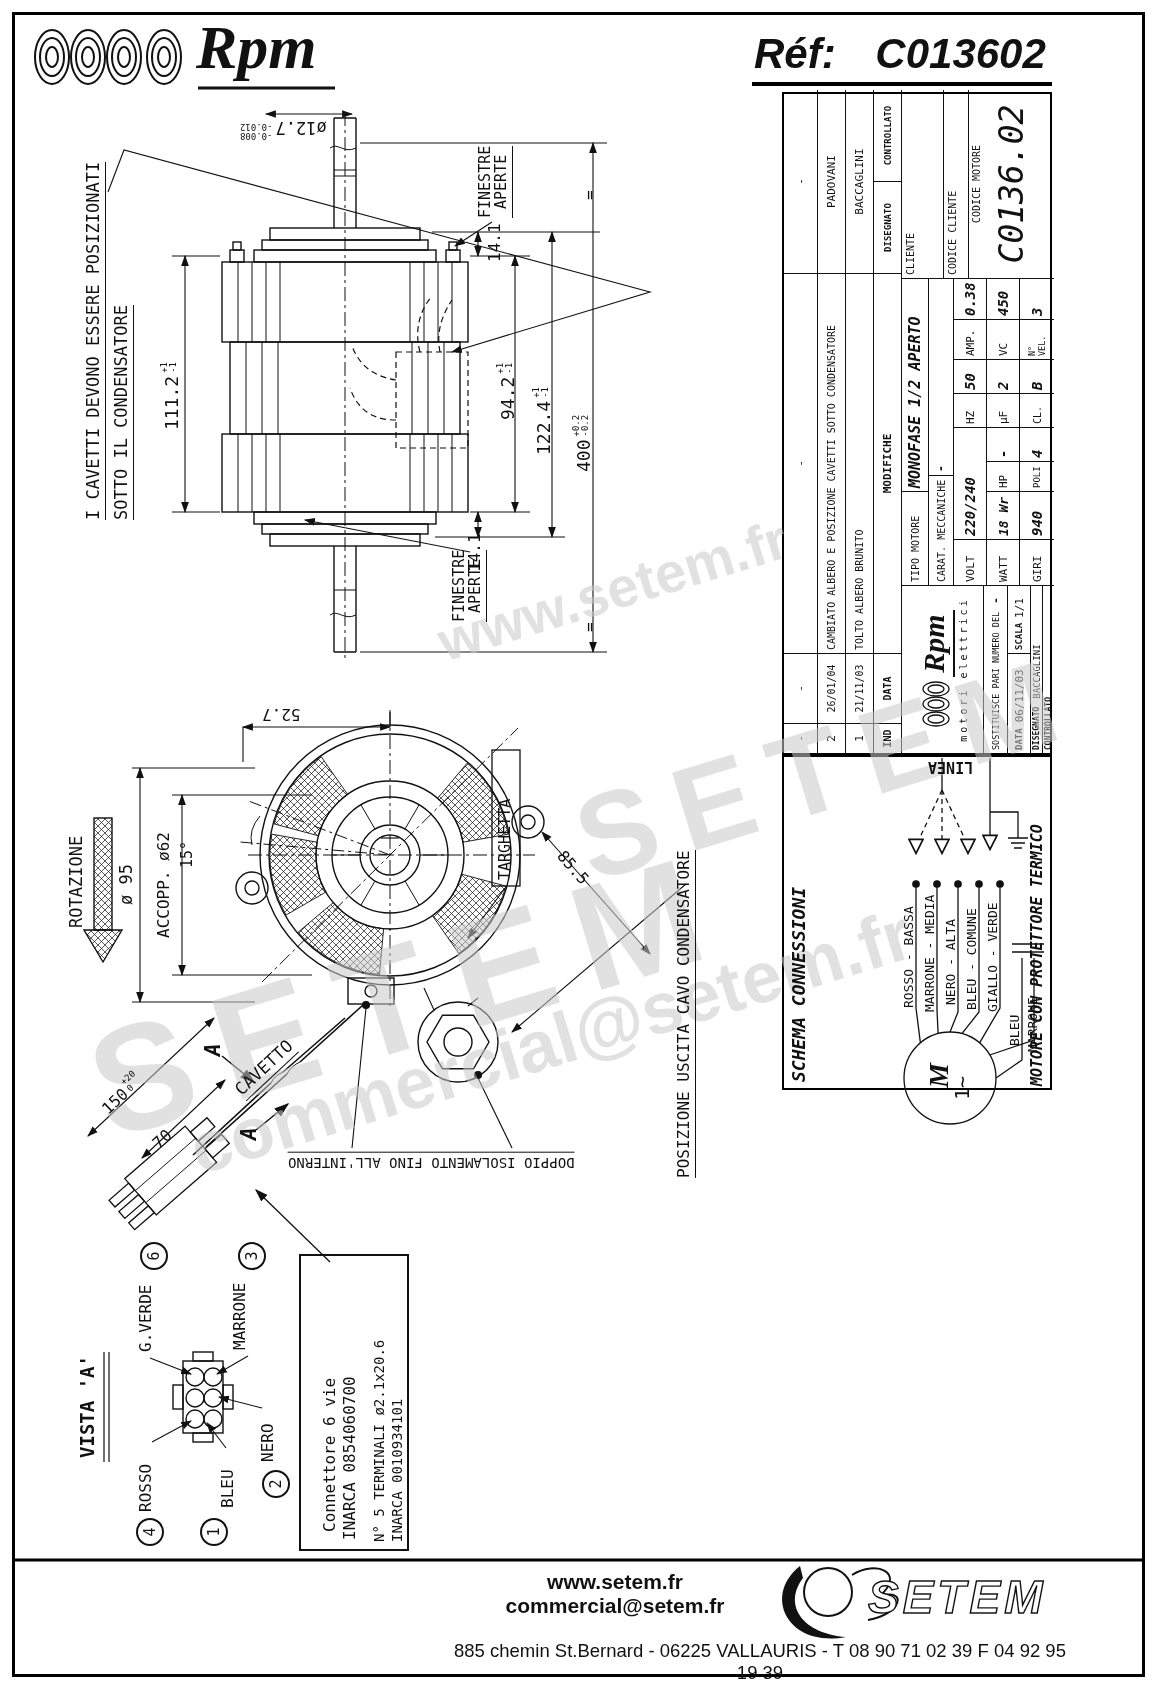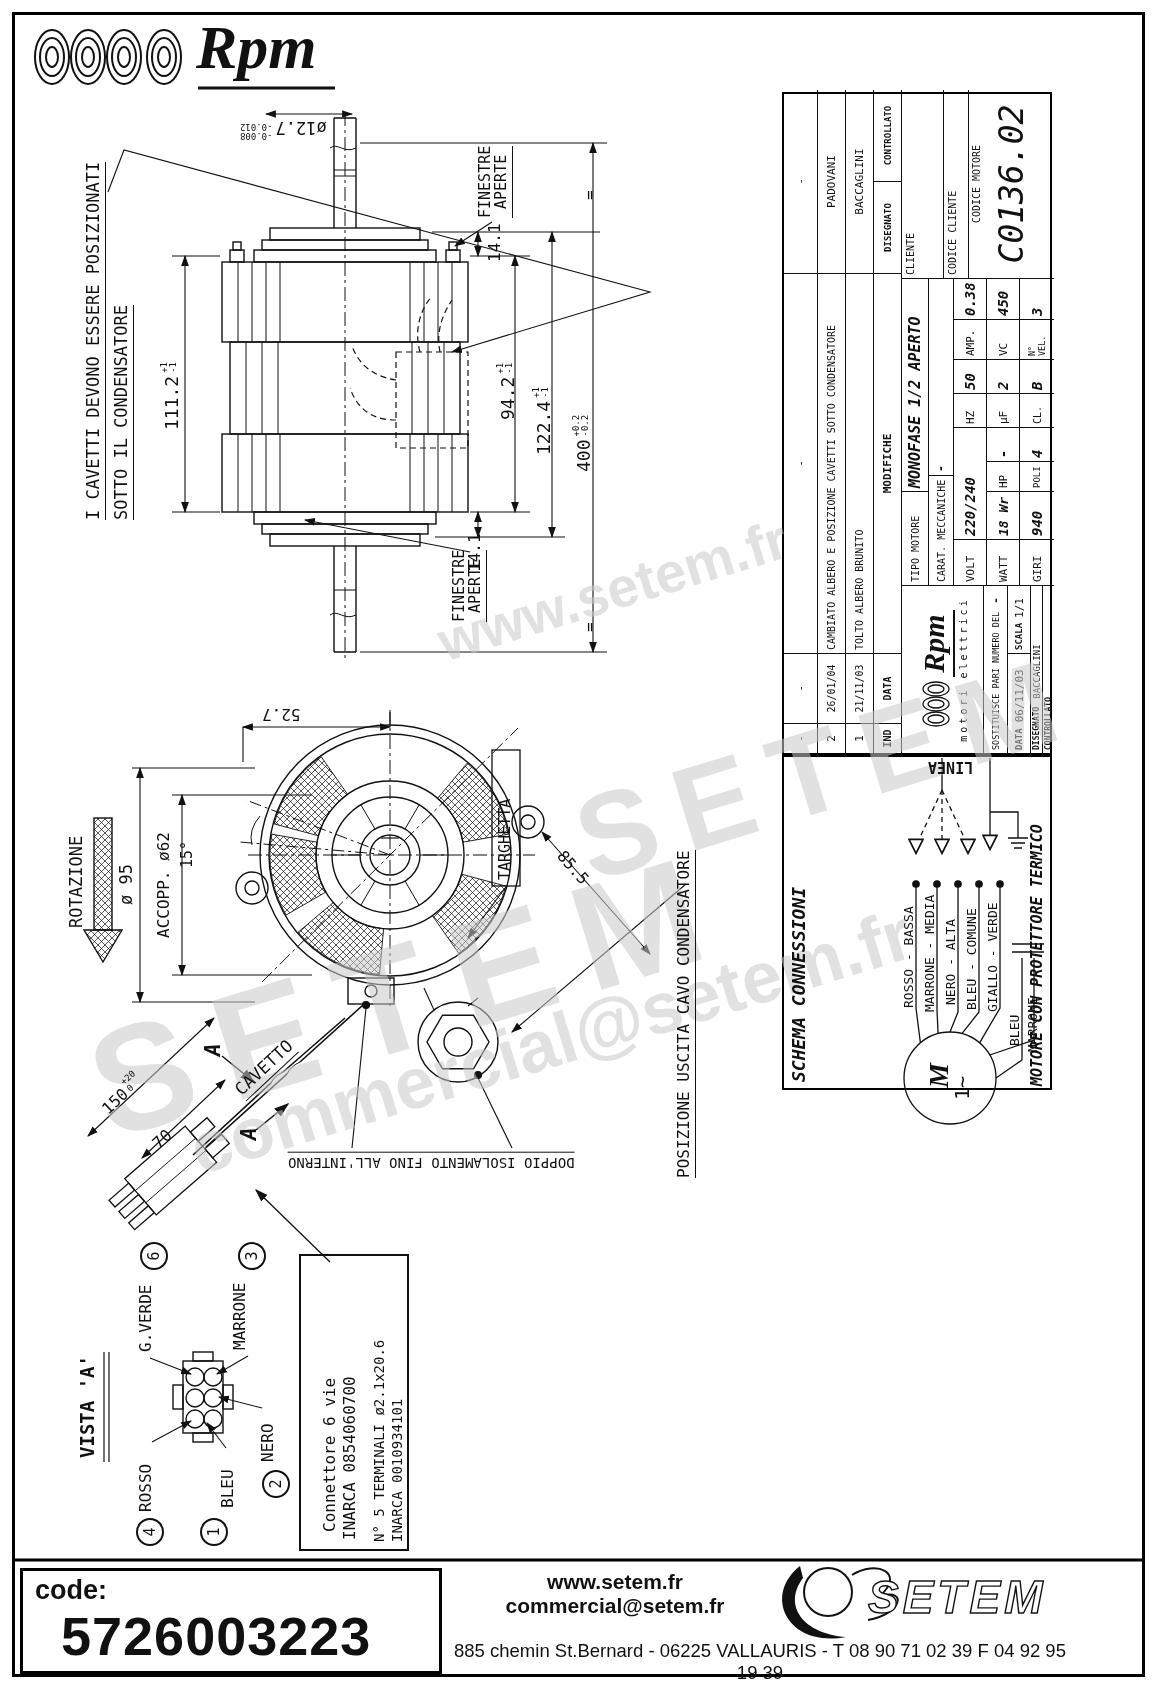--- a/index.html
+++ b/index.html
@@ -246,20 +246,24 @@
       <text x="868" y="1613" font-family="Liberation Sans, sans-serif" font-size="46" font-weight="bold" font-style="italic" fill="#fff" stroke="#111" stroke-width="1.4" letter-spacing="4">SETEM</text>
     </g>
   </svg>
 
   <div class="wm" style="left:430px;top:612px;font-size:56px;transform:rotate(-17deg);">www.setem.fr</div>
   <div class="wm" style="left:560px;top:778px;font-size:118px;letter-spacing:22px;transform:rotate(-17deg);">SETEM</div>
   <div class="wm" style="left:70px;top:1008px;font-size:150px;letter-spacing:28px;transform:rotate(-17deg);">SETEM</div>
   <div class="wm" style="left:180px;top:1112px;font-size:72px;transform:rotate(-17deg);">commercial@setem.fr</div>
 
   <div class="hdr b i" style="left:196px;top:12px;font-size:62px;font-family:'Liberation Serif',serif;">Rpm</div>
+  <div class="hdr b i" style="left:752px;top:30px;font-size:42px;border-bottom:4px solid #000;padding:0 6px 4px 2px;">
+    <span>Réf:</span>
+    <span style="margin-left:28px;">C013602</span>
+  </div>
 
   <div class="lbl v u" style="left:85px;top:520px;font-size:17px;">I CAVETTI DEVONO ESSERE POSIZIONATI</div>
   <div class="lbl v u" style="left:113px;top:520px;font-size:17px;">SOTTO IL CONDENSATORE</div>
 
   <div class="lbl r180" style="left:240px;top:118px;font-size:17px;">
     <span>ø12.7</span><span class="tol"><i>-0.008</i><i>-0.012</i></span>
   </div>
 
   <div class="lbl v" style="left:160px;top:430px;font-size:18px;">
     <span>111.2</span><span class="tol"><i>+1</i><i>-1</i></span>
@@ -436,23 +440,19 @@
     <div class="c b i" style="left:434px;top:236px;width:41px;height:34px;font-size:14px;border-bottom:none;">3</div>
 
     <div class="c" style="left:475px;top:118px;width:188px;height:42px;align-items:flex-start;padding-top:3px;font-size:10px;border-right:none;">CLIENTE</div>
     <div class="c" style="left:475px;top:160px;width:188px;height:25px;align-items:flex-start;padding-top:3px;font-size:10px;border-right:none;">CODICE CLIENTE</div>
     <div class="c" style="left:475px;top:185px;width:188px;height:85px;flex-direction:column;justify-content:flex-start;align-items:center;border-right:none;border-bottom:none;">
       <span style="font-size:10px;align-self:center;margin-top:2px;">CODICE MOTORE</span>
       <span class="i" style="font-size:33px;margin-top:10px;">C0136.02</span>
     </div>
   </div>
 
-  <div class="codebox">
-    <div class="b" style="position:absolute;left:12px;top:4px;font-size:27px;">code:</div>
-    <div class="b" style="position:absolute;left:38px;top:34px;font-size:54px;letter-spacing:1px;">5726003223</div>
-  </div>
   <div class="hdr b" style="left:460px;top:1570px;width:310px;text-align:center;font-size:21px;z-index:4;">
     <div>www.setem.fr</div>
     <div>commercial@setem.fr</div>
   </div>
   <div class="hdr" style="left:450px;top:1640px;width:620px;text-align:center;font-size:18.5px;z-index:4;">885 chemin St.Bernard  -  06225 VALLAURIS  -  T 08 90 71 02 39   F 04 92 95 19 39</div>
 
 </div>
 
 </body></html>

